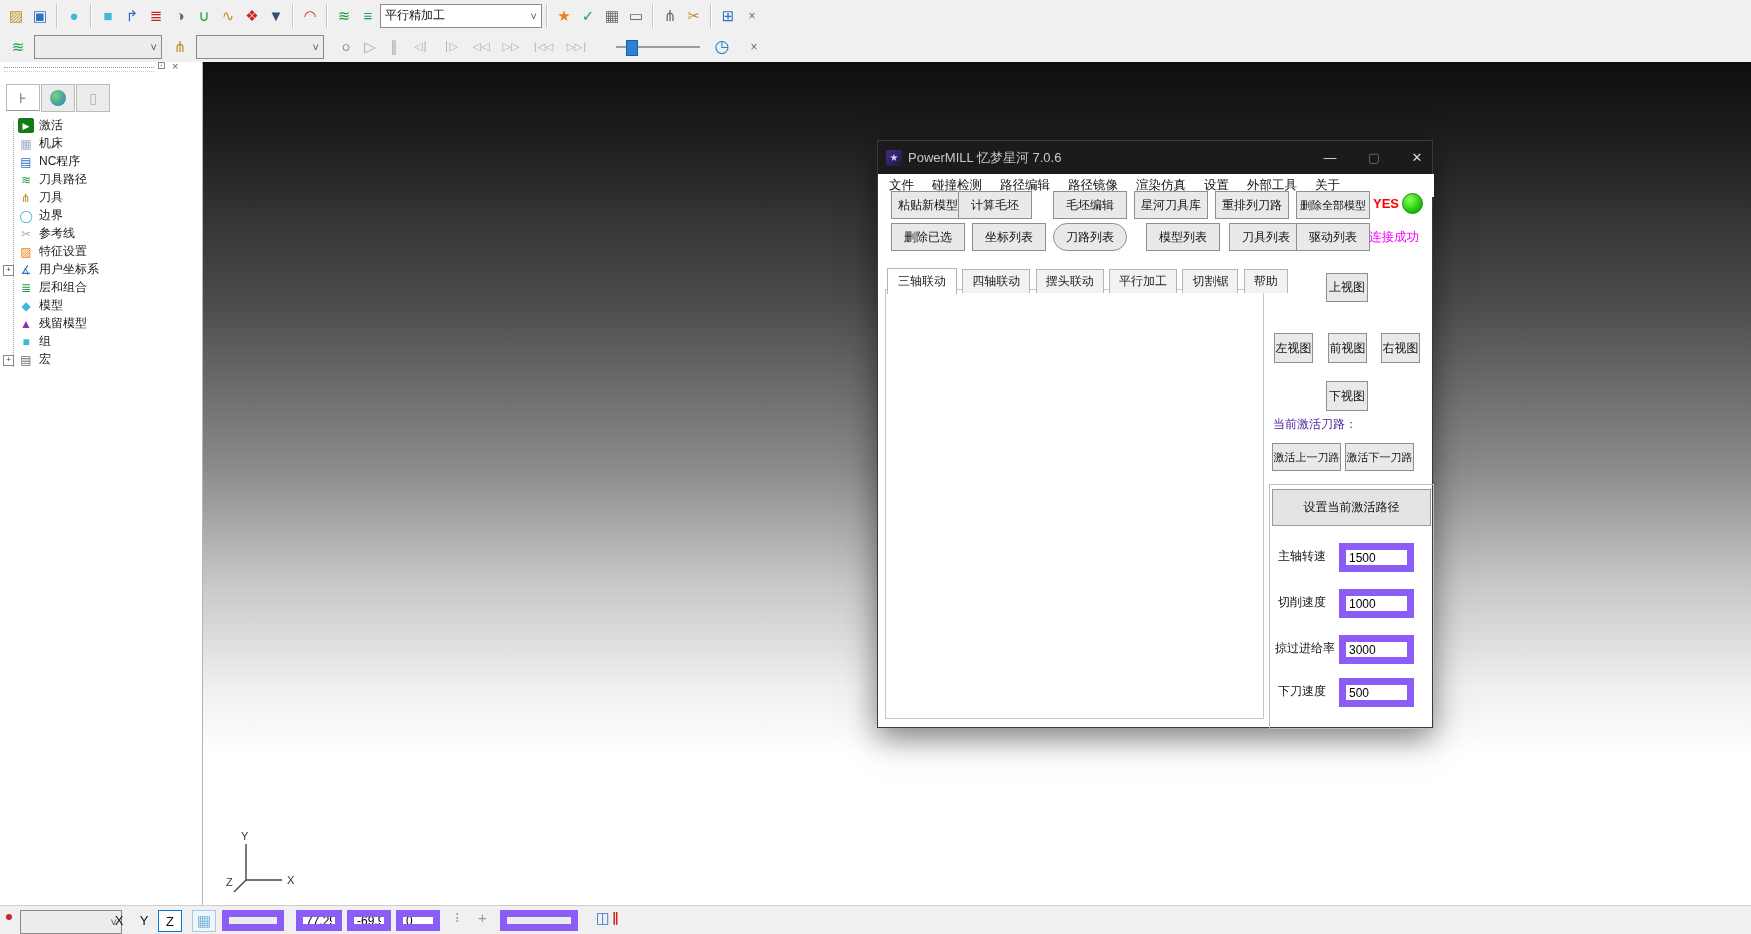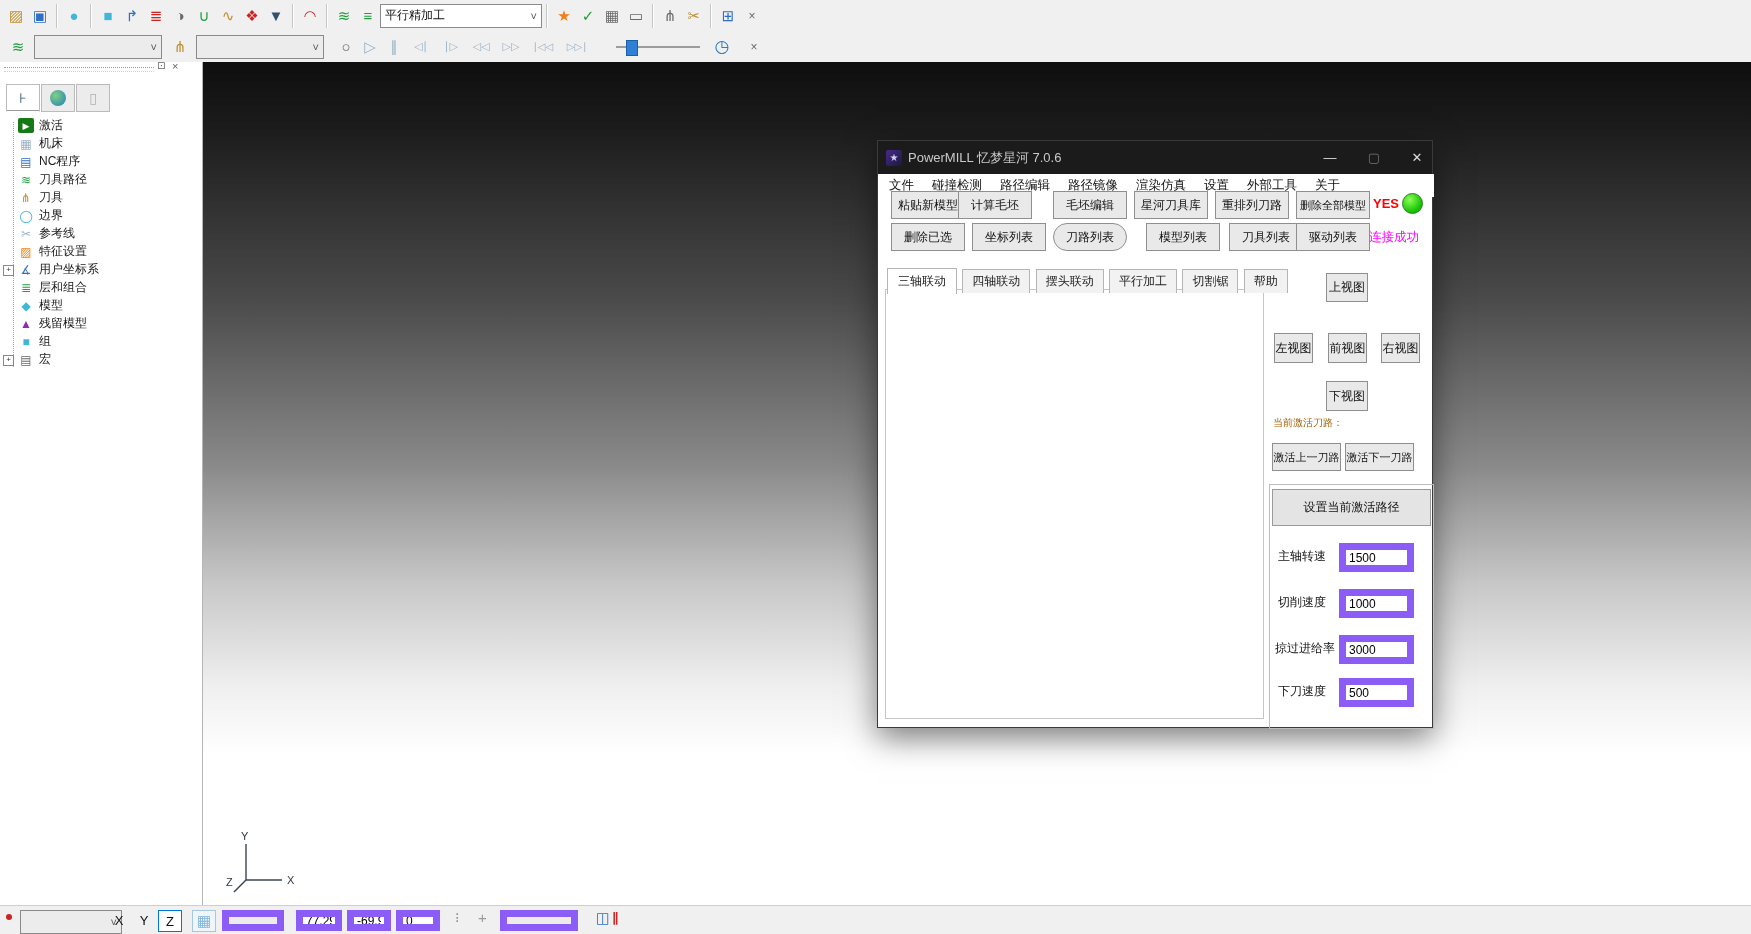--- a/index.html
+++ b/index.html
@@ -14,21 +14,21 @@
   .combo.dis{background:#ececec;color:#777;}
   .combo .chev{color:#555;font-size:11px;margin-left:6px;}
   
   .c-gold{color:#c09030}.c-blue{color:#2f6fc4}.c-cyan{color:#3fb8d8}.c-red{color:#cc2222}
   .c-green{color:#1f9e3f}.c-gray{color:#6a6a6a}.c-orange{color:#f08018}.c-steel{color:#9ab0c4}
   .c-purp{color:#8a2fb0}.c-navy{color:#33506e}
   
   .btn{background:#e9e9e9;border:1px solid #8f8f8f;display:flex;align-items:center;justify-content:center;font-size:12px;color:#111;cursor:default;}
   .btn.big{background:#e4e4e4;border:1px solid #9a9a9a;}
   .field{border:7px solid #8b5cf6;background:#fff;font-size:12px;padding:0 3px;font-family:"Liberation Sans","DejaVu Sans",sans-serif;box-sizing:border-box;}
-  .lbl{font-size:10px;color:#a16207;white-space:nowrap;}
+  .lbl{font-size:12px;color:#4c1d95;white-space:nowrap;}
   .cb{display:inline-flex;align-items:center;gap:4px;font-size:12px;white-space:nowrap;}
   .cb i{width:13px;height:13px;border:1px solid #444;background:#fff;font-style:normal;line-height:12px;text-align:center;font-size:11px;color:#000;flex:0 0 13px;}
   .cb.on i::before{content:"✓";}
   
   #sidebar{position:absolute;left:0;top:62px;width:202px;height:843px;background:#fff;border-right:1px solid #b5b5b5;}
   .sbtab{position:absolute;width:32px;height:26px;border:1px solid #bbb;background:#ececec;display:flex;align-items:center;justify-content:center;font-size:14px;}
   .sbtab.active{background:#fff;border-bottom-color:#fff;box-shadow:0 -1px 0 #999 inset;}
   .tree-row{position:absolute;left:18px;display:flex;align-items:center;gap:5px;height:17px;}
   .tree-row .tico{width:16px;height:15px;display:inline-flex;align-items:center;justify-content:center;font-size:12px;}
   .tree-row .tlabel{font-size:12px;color:#1a1a1a;}

